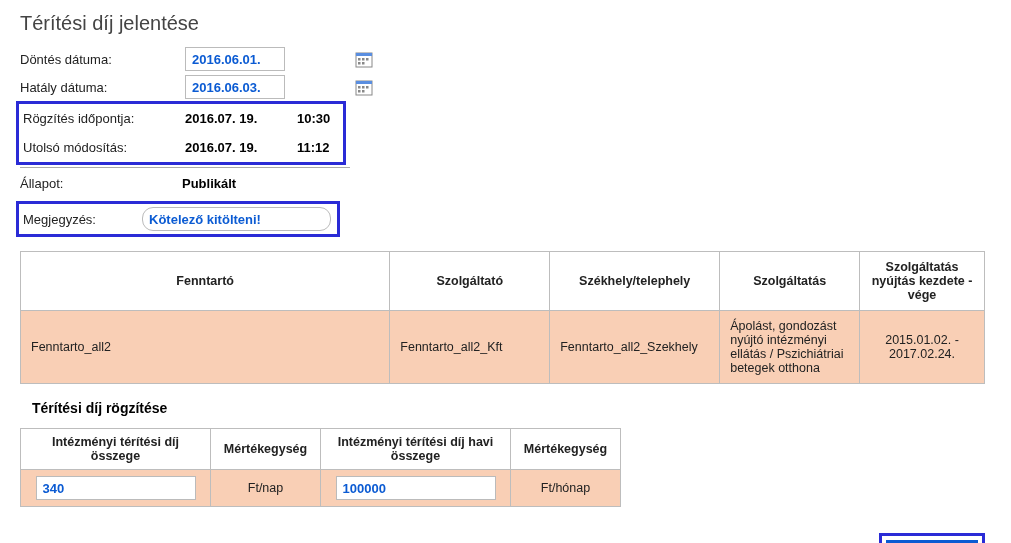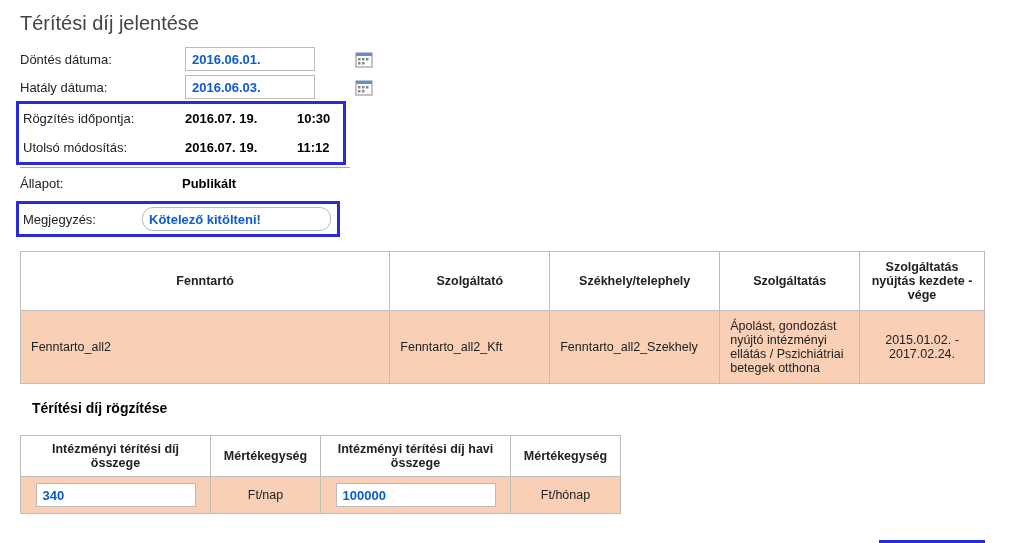--- a/index.html
+++ b/index.html
@@ -38,21 +38,21 @@
   }
   .date-input, .text-input, .num-input {
     height: 24px;
     border: 1px solid #bbb;
     padding: 0 6px;
     font-size: 13px;
     color: #0b5bd3;
     font-weight: bold;
     background: #fff;
   }
-  .date-input { width: 130px; }
+  .date-input { width: 100px; }
   .cal-icon {
     width: 18px; height: 18px;
     display: inline-block;
     margin-left: 10px;
     vertical-align: middle;
   }
   .cal-icon svg { display:block; }
   .static-val {
     font-size: 13px;
     font-weight: bold;
@@ -100,21 +100,21 @@
     font-weight: bold;
   }
   table.data td {
     background: #f9cfb5;
     text-align: left;
   }
   table.data td.center { text-align:center; }
 
   table.fee {
     border-collapse: collapse;
-    margin-top: 19px;
+    margin-top: 12px;
   }
   table.fee th, table.fee td {
     border: 1px solid #bdbdbd;
     padding: 6px 10px;
     font-size: 12.5px;
     text-align: center;
   }
   table.fee th { background:#fff; font-weight:bold; }
   table.fee td { background:#f9cfb5; }
   table.fee .num-input {

